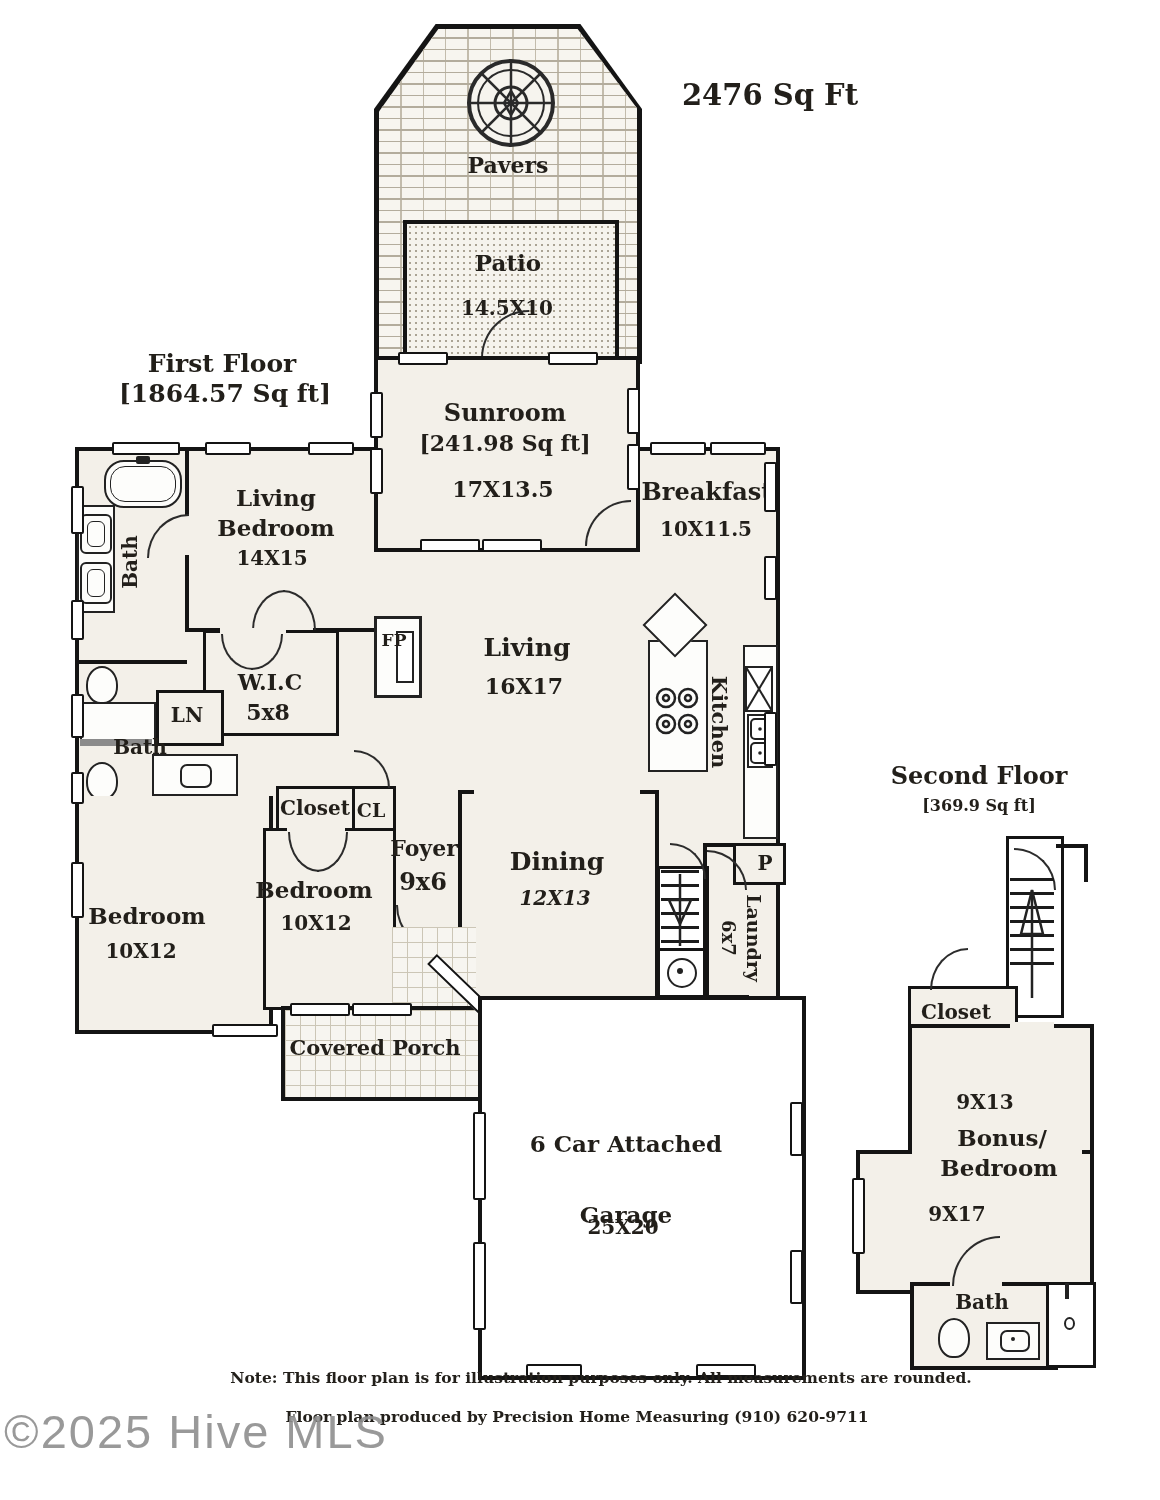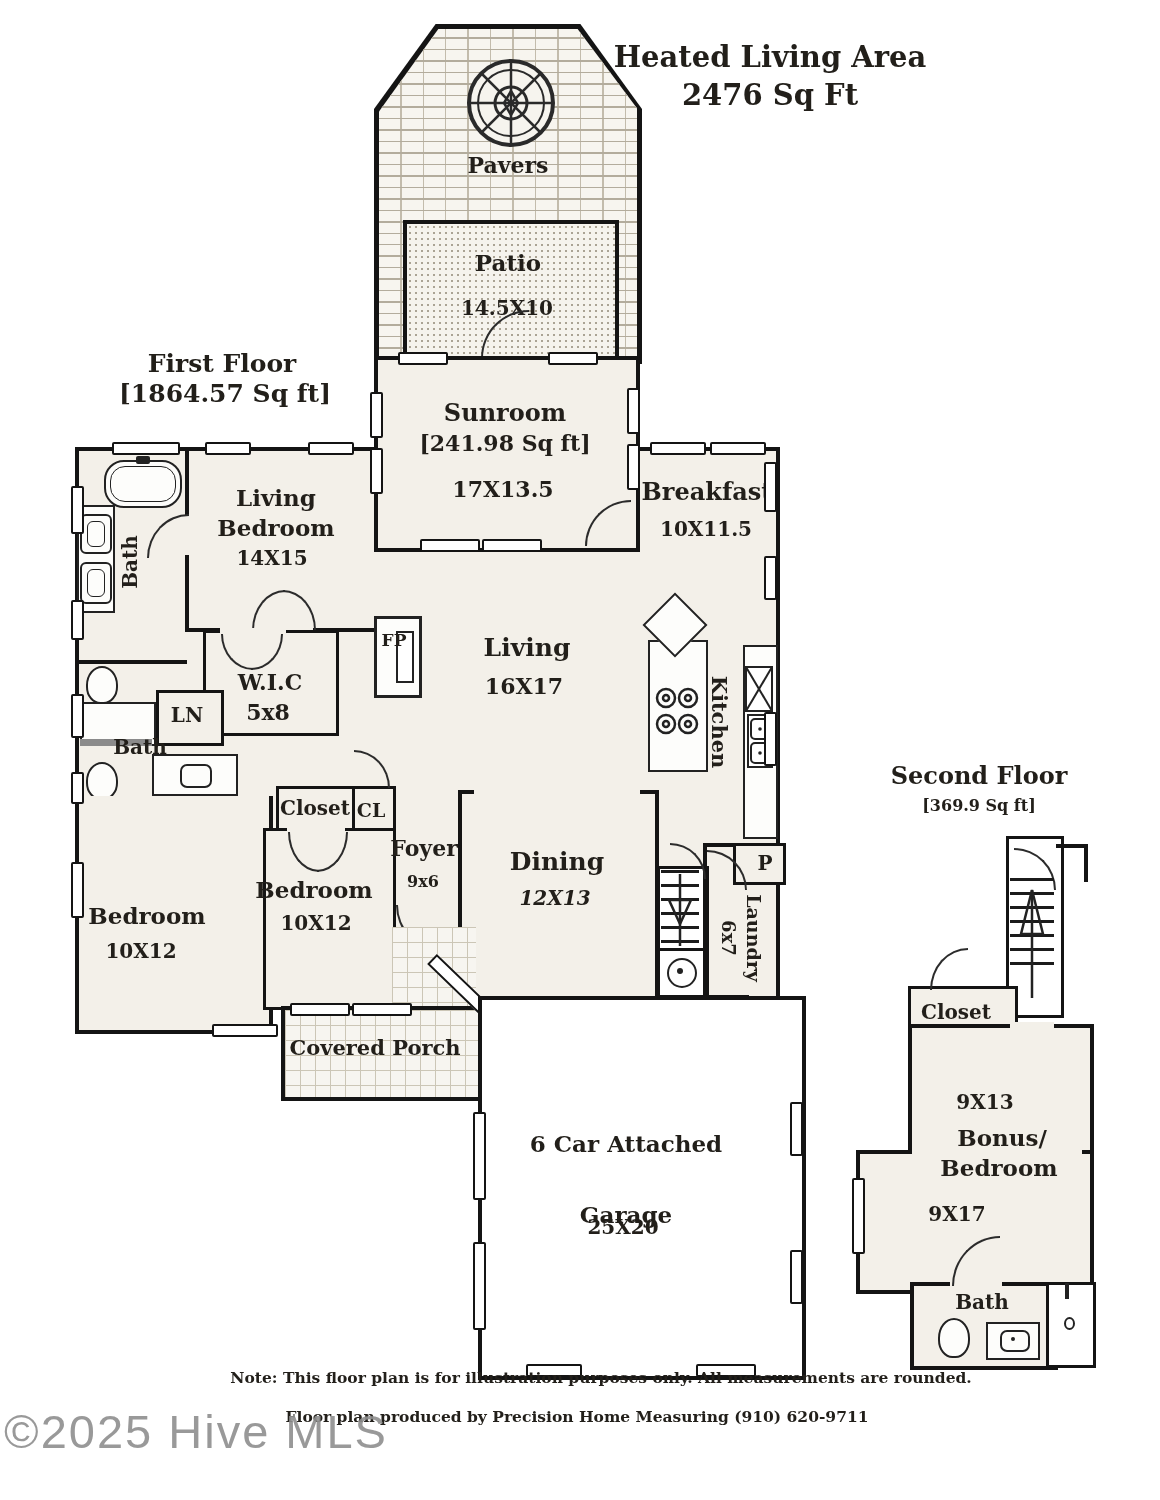--- a/index.html
+++ b/index.html
@@ -34,21 +34,20 @@
   .fixture{position:absolute;background:#fdfdfb;border:2px solid #222;}
   .watermark{position:absolute;font-family:"Liberation Sans", sans-serif;color:#8f8f8f;
              font-size:47px;letter-spacing:2px;opacity:.9;}
   .note{position:absolute;font-weight:bold;font-size:15.5px;transform:translate(-50%,-50%);white-space:nowrap;}
 </style>
 </head>
 <body>
 
 <div class="plan">
 
-  <div class="lbl" style="left:770px;top:57px;font-size:29px;">Heated Living Area</div>
   <div class="lbl" style="left:770px;top:95px;font-size:29px;">2476 Sq Ft</div>
   <div class="lbl" style="left:222px;top:363px;font-size:25px;">First Floor</div>
   <div class="lbl" style="left:225px;top:393px;font-size:25px;">[1864.57 Sq ft]</div>
   <div class="lbl" style="left:979px;top:776px;font-size:24px;">Second Floor</div>
   <div class="lbl" style="left:979px;top:806px;font-size:16px;">[369.9 Sq ft]</div>
 
   <div class="abs" style="left:374px;top:24px;width:268px;height:340px;background:#141414;
               clip-path:polygon(23% 0%,77% 0%,100% 25%,100% 100%,0% 100%,0% 25%);">
     <div class="brick" style="position:absolute;inset:5px;clip-path:polygon(23% 0%,77% 0%,100% 24%,100% 100%,0% 100%,0% 25%);"></div>
   </div>
@@ -149,21 +148,21 @@
   <div class="lbl" style="left:141px;top:951px;font-size:20px;">10X12</div>
 
   <div class="roombox" style="left:263px;top:828px;width:127px;height:176px;"></div>
   <div class="patch" style="left:287px;top:826px;width:58px;height:8px;"></div>
   <div class="arc bl" style="left:288px;top:832px;width:29px;height:38px;"></div>
   <div class="arc br" style="left:317px;top:832px;width:29px;height:38px;"></div>
   <div class="lbl" style="left:314px;top:889px;font-size:23px;">Bedroom</div>
   <div class="lbl" style="left:316px;top:923px;font-size:20px;">10X12</div>
 
   <div class="lbl" style="left:424px;top:848px;font-size:22px;">Foyer</div>
-  <div class="lbl" style="left:423px;top:882px;font-size:16px;text-align:right;">9x6</div>
+  <div class="lbl" style="left:423px;top:882px;font-size:24px;text-align:right;">9x6</div>
   <div class="arc bl" style="left:396px;top:905px;width:42px;height:44px;"></div>
 
   <div class="lbl" style="left:527px;top:647px;font-size:25px;">Living</div>
   <div class="lbl" style="left:524px;top:686px;font-size:22px;">16X17</div>
   <div class="fixture" style="left:374px;top:616px;width:42px;height:76px;border-width:3px;">
     <div style="position:absolute;right:5px;top:12px;width:14px;height:48px;border:2px solid #222;background:#fff;"></div>
   </div>
   <div class="lbl" style="left:394px;top:640px;font-size:17px;">FP</div>
 
   <div class="fixture" style="left:648px;top:640px;width:56px;height:128px;border-width:2.5px;"></div>

